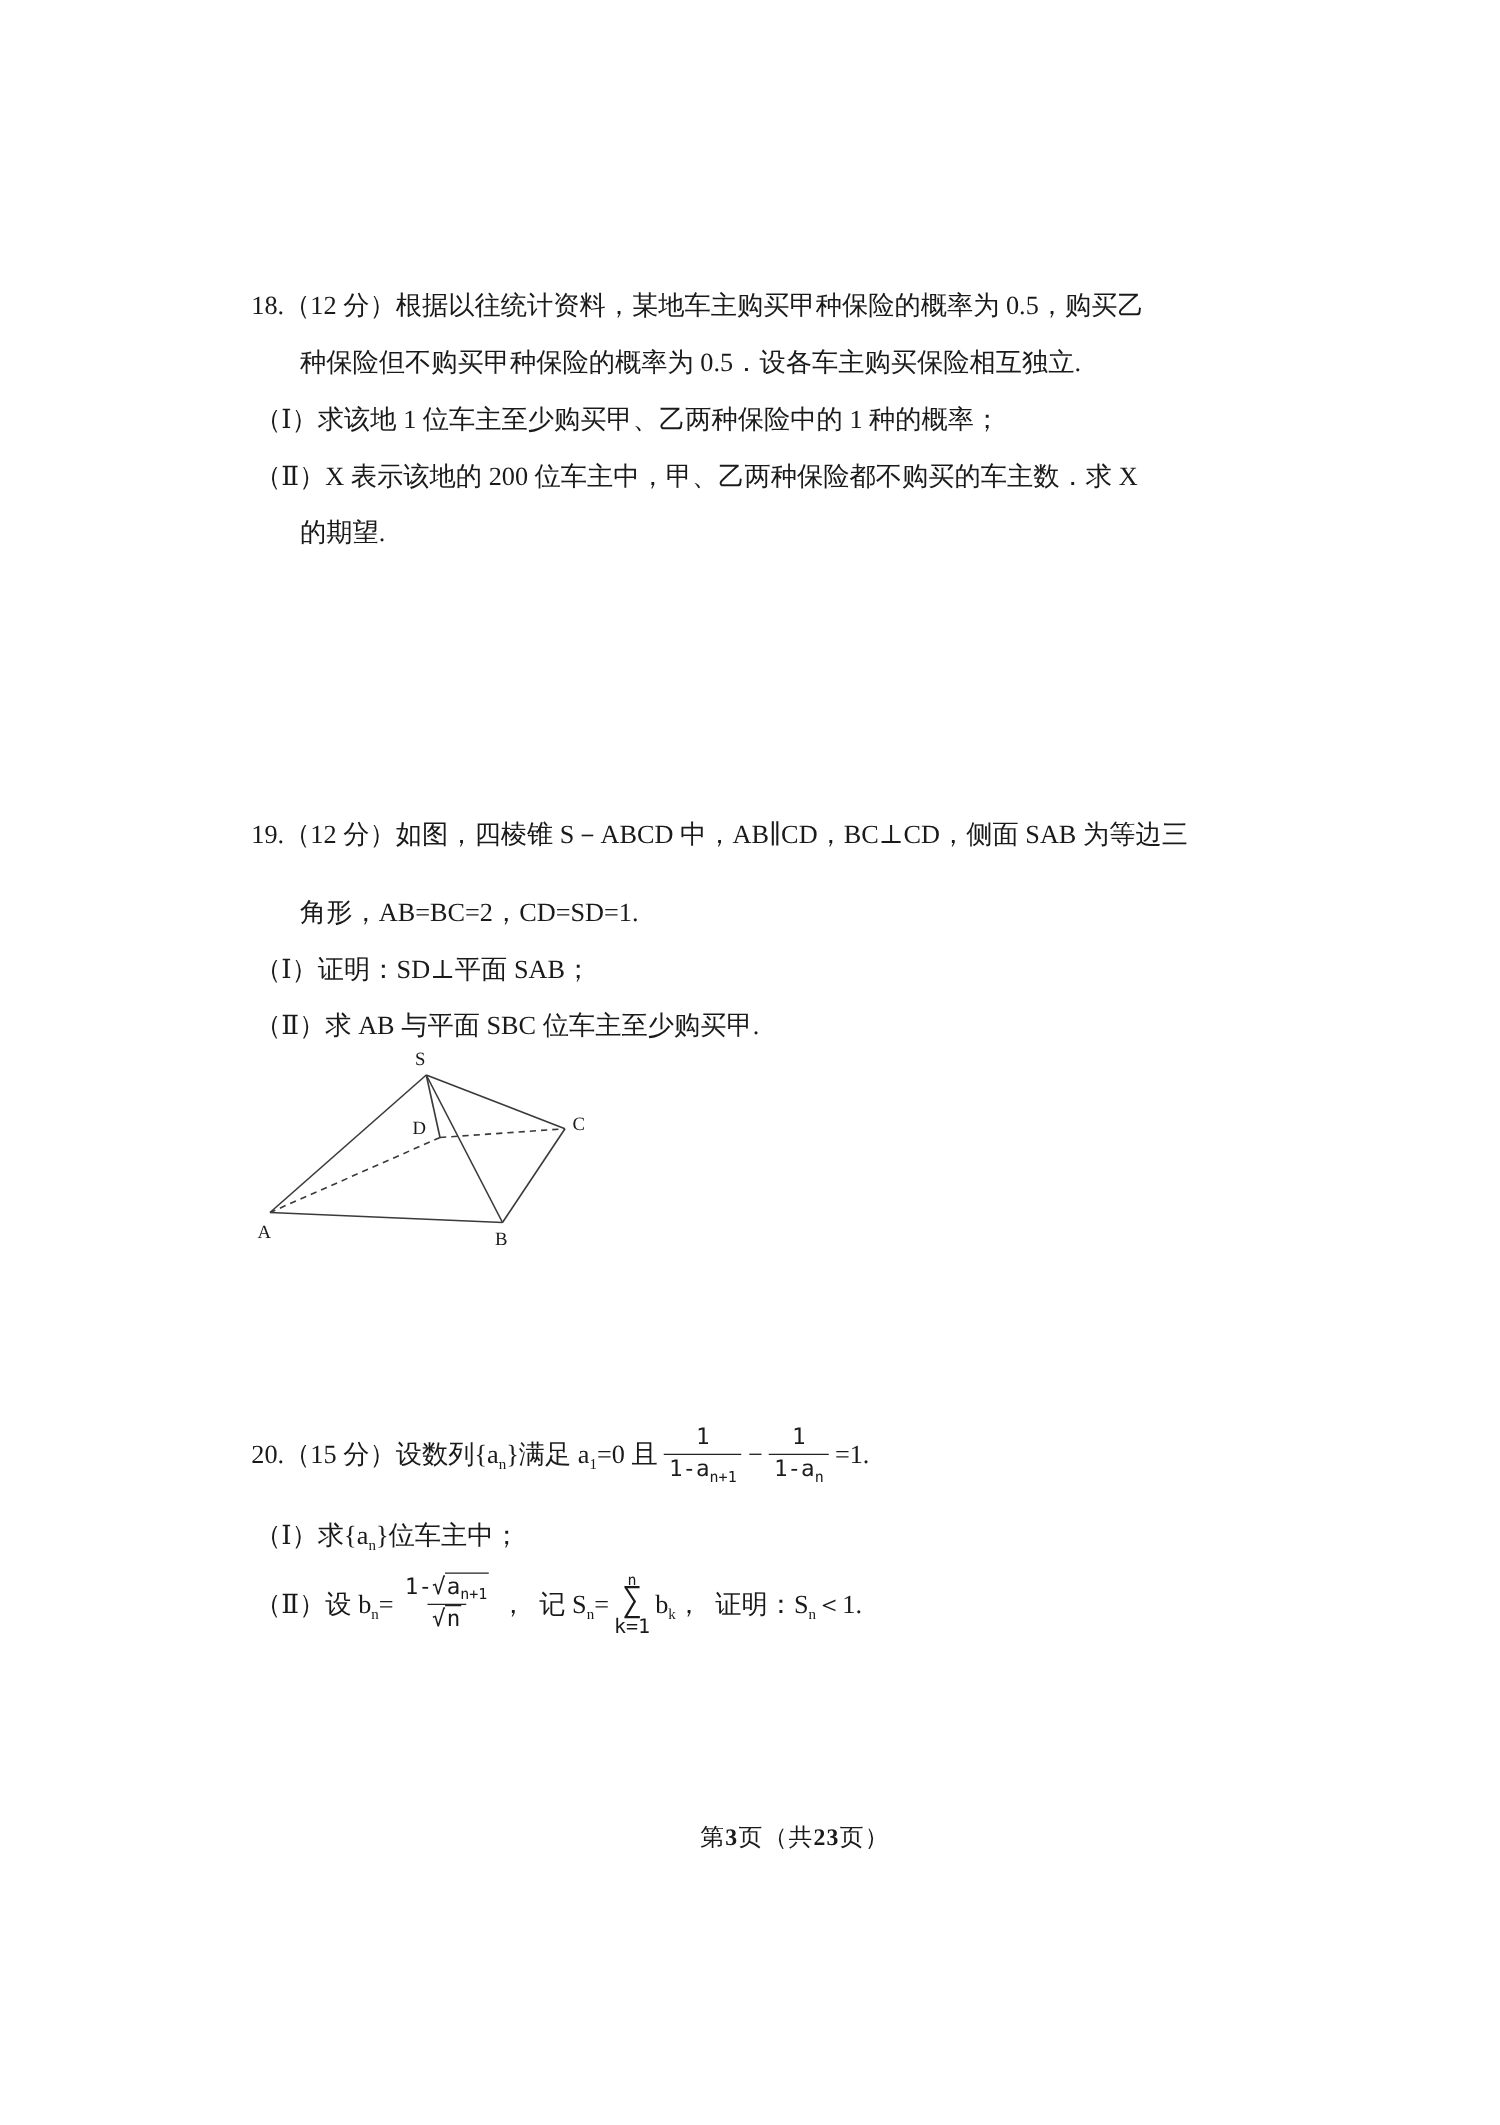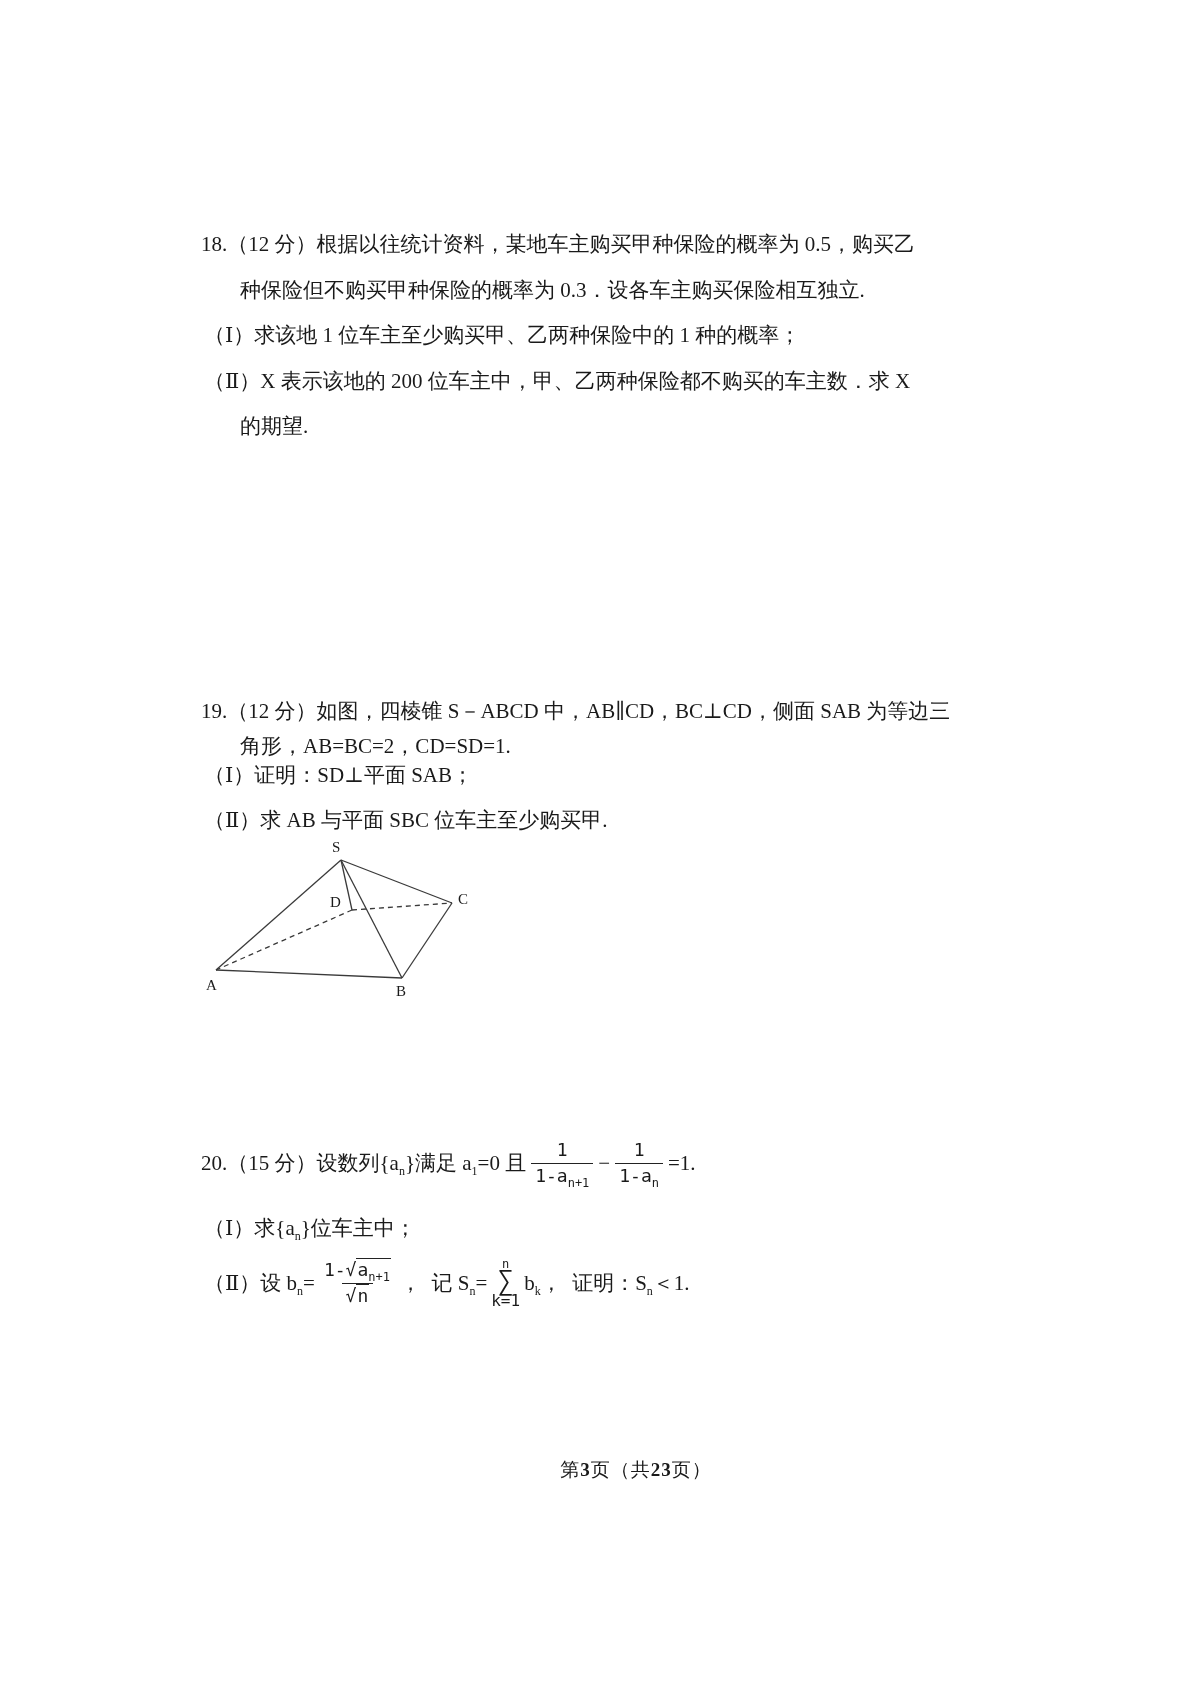--- a/index.html
+++ b/index.html
@@ -58,29 +58,29 @@
   .figure { position: absolute; }
   .figure text { font-family: "Liberation Serif", "DejaVu Serif", serif; }
 </style>
 </head>
 <body>
 
 <div class="page">
 
   <section>
     <div class="line" style="left:165px;top:230px">18.（12 分）根据以往统计资料，某地车主购买甲种保险的概率为 0.5，购买乙</div>
-    <div class="line" style="left:204px;top:276px">种保险但不购买甲种保险的概率为 0.3．设各车主购买保险相互独立.</div>
+    <div class="line" style="left:204px;top:276px">种保险但不购买甲种保险的概率为 0.5．设各车主购买保险相互独立.</div>
     <div class="line" style="left:168px;top:321px">（Ⅰ）求该地 1 位车主至少购买甲、乙两种保险中的 1 种的概率；</div>
     <div class="line" style="left:168px;top:367px">（Ⅱ）X 表示该地的  200  位车主中，甲、乙两种保险都不购买的车主数．求  X</div>
     <div class="line" style="left:204px;top:412px">的期望.</div>
   </section>
 
   <section>
-    <div class="line" style="left:165px;top:697px">19.（12 分）如图，四棱锥 S－ABCD 中，AB∥CD，BC⊥CD，侧面 SAB 为等边三</div>
-    <div class="line" style="left:204px;top:732px">角形，AB=BC=2，CD=SD=1.</div>
+    <div class="line" style="left:165px;top:653px">19.（12 分）如图，四棱锥 S－ABCD 中，AB∥CD，BC⊥CD，侧面 SAB 为等边三</div>
+    <div class="line" style="left:204px;top:716px">角形，AB=BC=2，CD=SD=1.</div>
     <div class="line" style="left:168px;top:761px">（Ⅰ）证明：SD⊥平面 SAB；</div>
     <div class="line" style="left:168px;top:806px">（Ⅱ）求 AB 与平面 SBC 位车主至少购买甲.</div>
 
     <svg class="figure" style="left:168px;top:838px" width="300" height="175" viewBox="0 0 300 175" aria-hidden="true">
       <g stroke="#3a3a3a" stroke-width="1.3" fill="none">
         <line x1="137" y1="22" x2="12" y2="132"></line>
         <line x1="137" y1="22" x2="198" y2="140"></line>
         <line x1="137" y1="22" x2="248" y2="65"></line>
         <line x1="137" y1="22" x2="148" y2="72"></line>
         <line x1="12" y1="132" x2="198" y2="140"></line>

